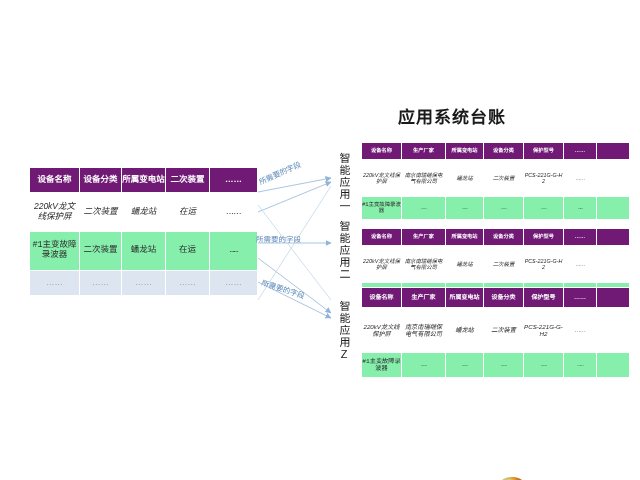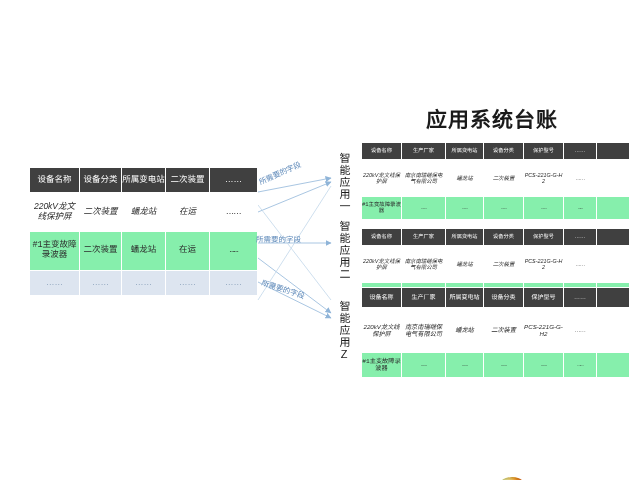--- a/index.html
+++ b/index.html
@@ -28,43 +28,42 @@
     letter-spacing: 1px;
   }
   #title-left {
     left: 74px;
     top: 124px;
     font-size: 25px;
   }
   #title-right {
     left: 398px;
     top: 103px;
-    font-size: 21px;
-    margin-left: 28px;
+    font-size: 17px;
   }
 
   
   .ledger {
     position: absolute;
     border-collapse: collapse;
     table-layout: fixed;
     background: #ffffff;
   }
   .ledger th, .ledger td {
     border: 1px solid #ffffff;
     text-align: center;
     vertical-align: middle;
     word-break: break-all;
     line-height: 1.15;
     padding: 1px 0;
   }
   .ledger th {
-    background: #404040;
+    background: #701a75;
     color: #ffffff;
-    font-weight: normal;
+    font-weight: bold;
   }
   .ledger td {
     color: #2b2b2b;
   }
   .row-a td { background: #ffffff; font-style: italic; }
   .row-b td { background: #86efac; font-family: Liberation Mono, monospace; }
   .row-dots td { background: #dde5f0; color: #8fa4bd; }
   .dots { color: #9fb2c8; letter-spacing: -1px; }
 
   

